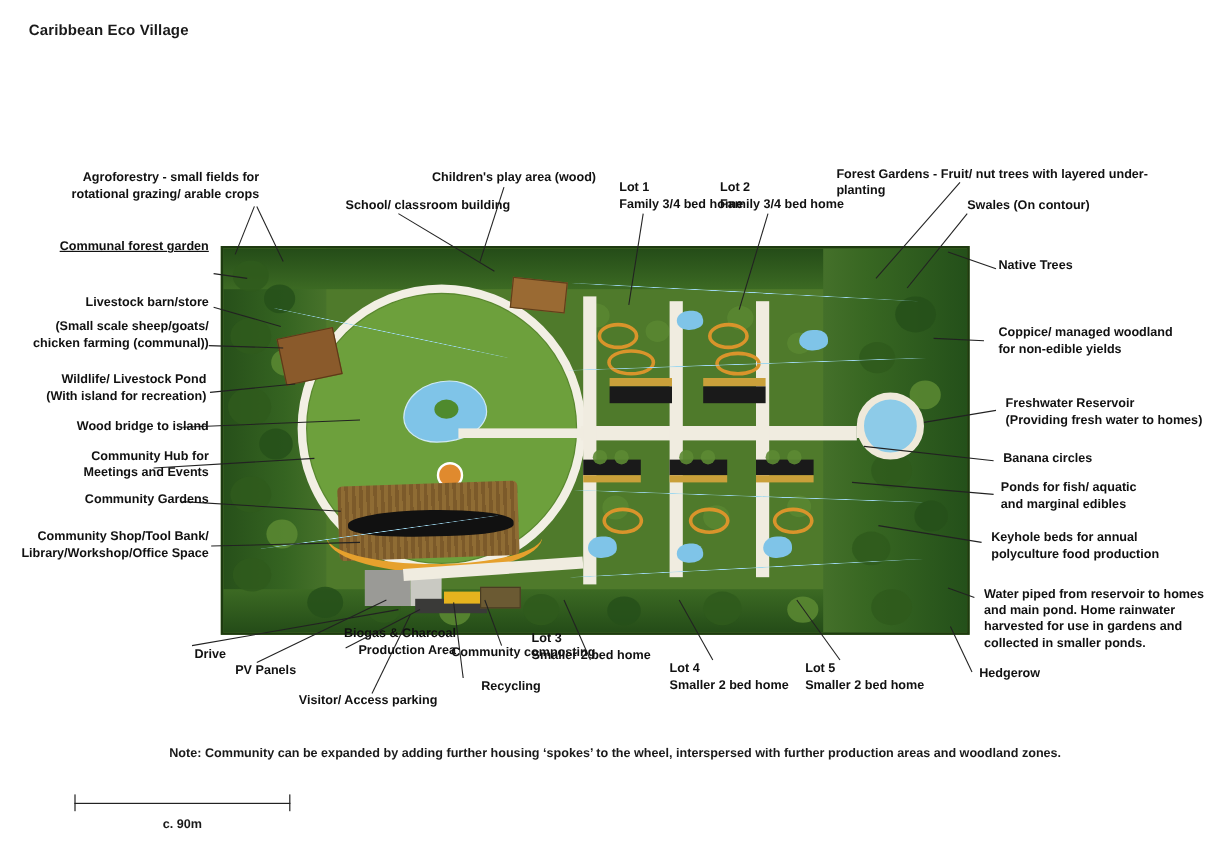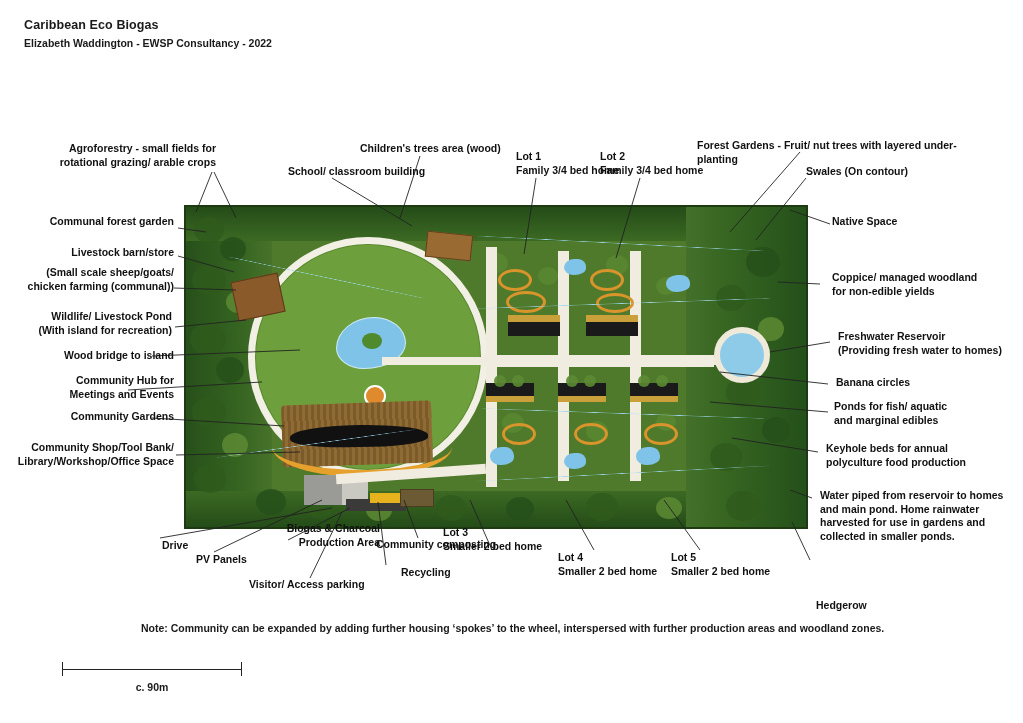--- a/index.html
+++ b/index.html
@@ -216,22 +216,21 @@
     position: absolute; top: 0; width: 1px; height: 14px; background: #222;
   }
   .scale-label {
     margin-top: 5px; font-size: 10.5px; font-weight: bold; text-align: center; width: 180px;
   }
 </style>
 </head>
 <body>
 
 <div class="title-block">
-  <div class="doc-title">Caribbean Eco Biogas</div>
-  <div class="doc-sub">Elizabeth Waddington - EWSP Consultancy - 2022</div>
+  <div class="doc-title">Caribbean Eco Village</div>
 </div>
 
 <div class="plan">
   <div class="band-left"></div>
   <div class="band-top"></div>
   <div class="band-bottom"></div>
   <div class="band-right"></div>
 
   <div class="wood" style="left:8px;top:10px;width:30px;height:26px;"></div>
   <div class="wood dark" style="left:34px;top:30px;width:26px;height:24px;"></div>
@@ -369,57 +368,57 @@
     <path d="M386,565 L378,502"></path>
     <path d="M418,538 L404,500"></path>
     <path d="M492,550 L470,500"></path>
     <path d="M594,550 L566,500"></path>
     <path d="M700,550 L664,500"></path>
   </g>
 </svg>
 
 <div class="lbl right" style="left:54px;top:142px;width:162px;">Agroforestry - small fields for
 rotational grazing/ arable crops</div>
-<div class="lbl right" style="left:28px;top:215px;width:146px;">Communal forest garden</div>
+<div class="lbl right" style="left:28px;top:199px;width:146px;text-decoration:underline;">Communal forest garden</div>
 <div class="lbl right" style="left:34px;top:246px;width:140px;">Livestock barn/store</div>
 <div class="lbl right" style="left:10px;top:266px;width:164px;">(Small scale sheep/goats/
 chicken farming (communal))</div>
 <div class="lbl right" style="left:10px;top:310px;width:162px;">Wildlife/ Livestock Pond
 (With island for recreation)</div>
 <div class="lbl right" style="left:32px;top:349px;width:142px;">Wood bridge to island</div>
 <div class="lbl right" style="left:44px;top:374px;width:130px;">Community Hub for
 Meetings and Events</div>
 <div class="lbl right" style="left:48px;top:410px;width:126px;">Community Gardens</div>
 <div class="lbl right" style="left:14px;top:441px;width:160px;">Community Shop/Tool Bank/
 Library/Workshop/Office Space</div>
 
 <div class="lbl" style="left:288px;top:165px;width:160px;">School/ classroom building</div>
-<div class="lbl" style="left:360px;top:142px;width:180px;">Children's trees area (wood)</div>
+<div class="lbl" style="left:360px;top:142px;width:180px;">Children's play area (wood)</div>
 <div class="lbl" style="left:516px;top:150px;width:110px;">Lot 1
 Family 3/4 bed home</div>
 <div class="lbl" style="left:600px;top:150px;width:112px;">Lot 2
 Family 3/4 bed home</div>
 <div class="lbl" style="left:697px;top:139px;width:300px;">Forest Gardens - Fruit/ nut trees with layered under-planting</div>
 <div class="lbl" style="left:806px;top:165px;width:200px;">Swales (On contour)</div>
 
-<div class="lbl" style="left:832px;top:215px;width:170px;">Native Space</div>
+<div class="lbl" style="left:832px;top:215px;width:170px;">Native Trees</div>
 <div class="lbl" style="left:832px;top:271px;width:180px;">Coppice/ managed woodland
 for non-edible yields</div>
 <div class="lbl" style="left:838px;top:330px;width:186px;">Freshwater Reservoir
 (Providing fresh water to homes)</div>
 <div class="lbl" style="left:836px;top:376px;width:170px;">Banana circles</div>
 <div class="lbl" style="left:834px;top:400px;width:176px;">Ponds for fish/ aquatic
 and marginal edibles</div>
 <div class="lbl" style="left:826px;top:442px;width:186px;">Keyhole beds for annual
 polyculture food production</div>
 <div class="lbl" style="left:820px;top:489px;width:200px;">Water piped from reservoir to homes
 and main pond. Home rainwater
 harvested for use in gardens and
 collected in smaller ponds.</div>
-<div class="lbl" style="left:816px;top:555px;width:130px;margin-top:44px;">Hedgerow</div>
+<div class="lbl" style="left:816px;top:555px;width:130px;">Hedgerow</div>
 
 <div class="lbl" style="left:146px;top:539px;width:60px;padding-left:16px;">Drive</div>
 <div class="lbl" style="left:196px;top:553px;width:104px;">PV Panels</div>
 <div class="lbl" style="left:260px;top:522px;width:120px;text-align:right;">Biogas &amp; Charcoal
 Production Area</div>
 <div class="lbl" style="left:249px;top:578px;width:140px;">Visitor/ Access parking</div>
 <div class="lbl" style="left:360px;top:566px;width:100px;padding-left:41px;">Recycling</div>
 <div class="lbl" style="left:376px;top:538px;width:140px;">Community composting</div>
 <div class="lbl" style="left:443px;top:526px;width:120px;">Lot 3
 Smaller 2 bed home</div>

